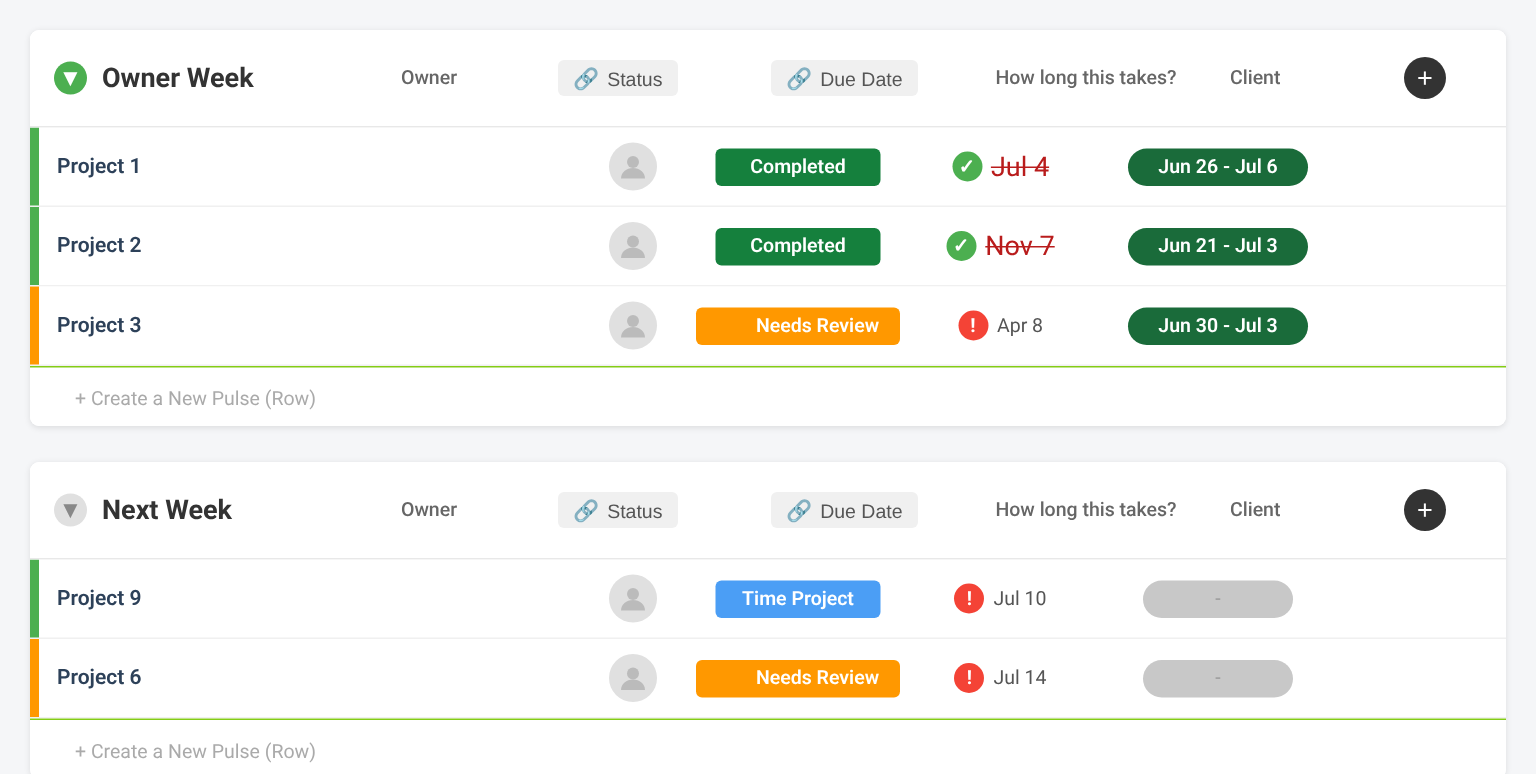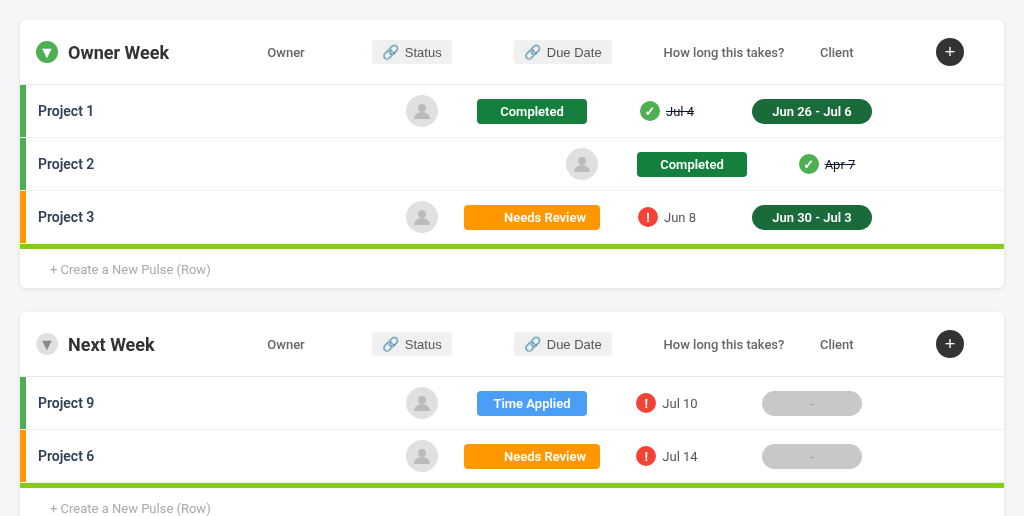--- a/index.html
+++ b/index.html
@@ -209,22 +209,22 @@
       background: #4caf50;
       color: white;
     }
 
     .due-warn {
       background: #f44336;
       color: white;
     }
 
     .due-text {
-      font-size: 13px;
-      color: #0f172a;
+      font-size: 18px;
+      color: #b91c1c;
       text-decoration: line-through;
     }
 
     .due-text-normal {
       font-size: 13px;
       color: #555;
     }
 
     .row-duration {
       width: 160px;
@@ -257,21 +257,21 @@
     .row-client {
       width: 100px;
       text-align: center;
     }
 
     .create-row {
       display: flex;
       align-items: flex-start;
       padding: 10px 16px;
       background: #fff;
-      border-top: 5px solid #84cc16;
+      border-top: 1px solid #84cc16;
     }
 
     .create-row-indent {
       margin-left: 14px;
     }
 
     .create-label {
       font-size: 13px;
       color: #aaa;
       cursor: pointer;
@@ -344,21 +344,24 @@
               <circle cx="10" cy="7" r="4" fill="#bbb"></circle>
               <path d="M2 18c0-4 3.6-7 8-7s8 3 8 7" fill="#bbb"></path>
             </svg>
           </span>
         </div>
         <div class="row-status">
           <span class="status-badge status-completed">Completed</span>
         </div>
         <div class="row-duedate">
           <span class="due-icon due-check">✓</span>
-          <span class="due-text">Apr 7</span>
+          <span class="due-text">Nov 7</span>
+        </div>
+        <div class="row-duration">
+          <span class="duration-badge">Jun 21 - Jul 3</span>
         </div>
         <div class="row-client"></div>
       </div>
     </div>
 
     <div class="table-row">
       <div class="row-indicator orange"></div>
       <div class="row-content">
         <div class="row-name">Project 3</div>
         <div class="row-owner">
@@ -367,21 +370,21 @@
               <circle cx="10" cy="7" r="4" fill="#bbb"></circle>
               <path d="M2 18c0-4 3.6-7 8-7s8 3 8 7" fill="#bbb"></path>
             </svg>
           </span>
         </div>
         <div class="row-status">
           <span class="status-badge status-needs-review">Needs Review</span>
         </div>
         <div class="row-duedate">
           <span class="due-icon due-warn">!</span>
-          <span class="due-text-normal">Jun 8</span>
+          <span class="due-text-normal">Apr 8</span>
         </div>
         <div class="row-duration">
           <span class="duration-badge">Jun 30 - Jul 3</span>
         </div>
         <div class="row-client"></div>
       </div>
     </div>
 
       </div>
       <div class="create-row">
@@ -424,21 +427,21 @@
         <div class="row-name">Project 9</div>
         <div class="row-owner">
           <span class="avatar">
             <svg width="20" height="20" viewBox="0 0 20 20" fill="none" xmlns="http://www.w3.org/2000/svg">
               <circle cx="10" cy="7" r="4" fill="#bbb"></circle>
               <path d="M2 18c0-4 3.6-7 8-7s8 3 8 7" fill="#bbb"></path>
             </svg>
           </span>
         </div>
         <div class="row-status">
-          <span class="status-badge status-time-applied">Time Applied</span>
+          <span class="status-badge status-time-applied">Time Project</span>
         </div>
         <div class="row-duedate">
           <span class="due-icon due-warn">!</span>
           <span class="due-text-normal">Jul 10</span>
         </div>
         <div class="row-duration">
           <span class="duration-empty">-</span>
         </div>
         <div class="row-client"></div>
       </div>

